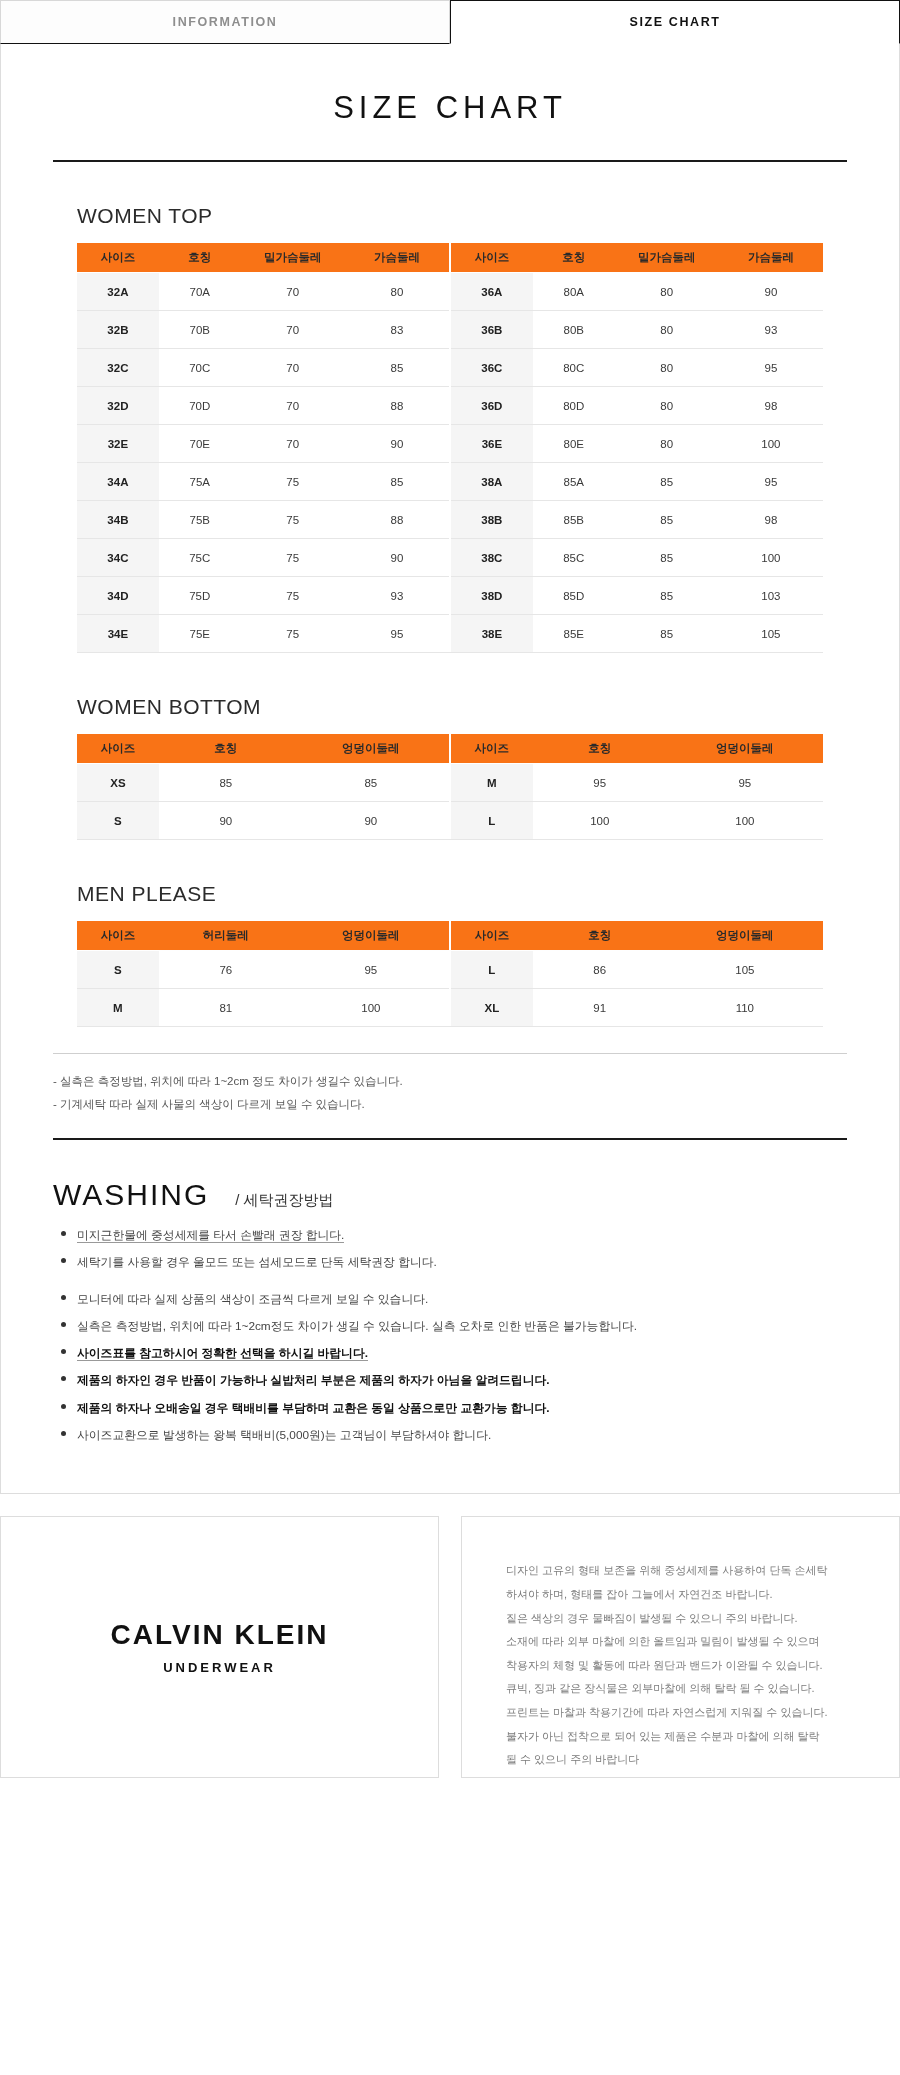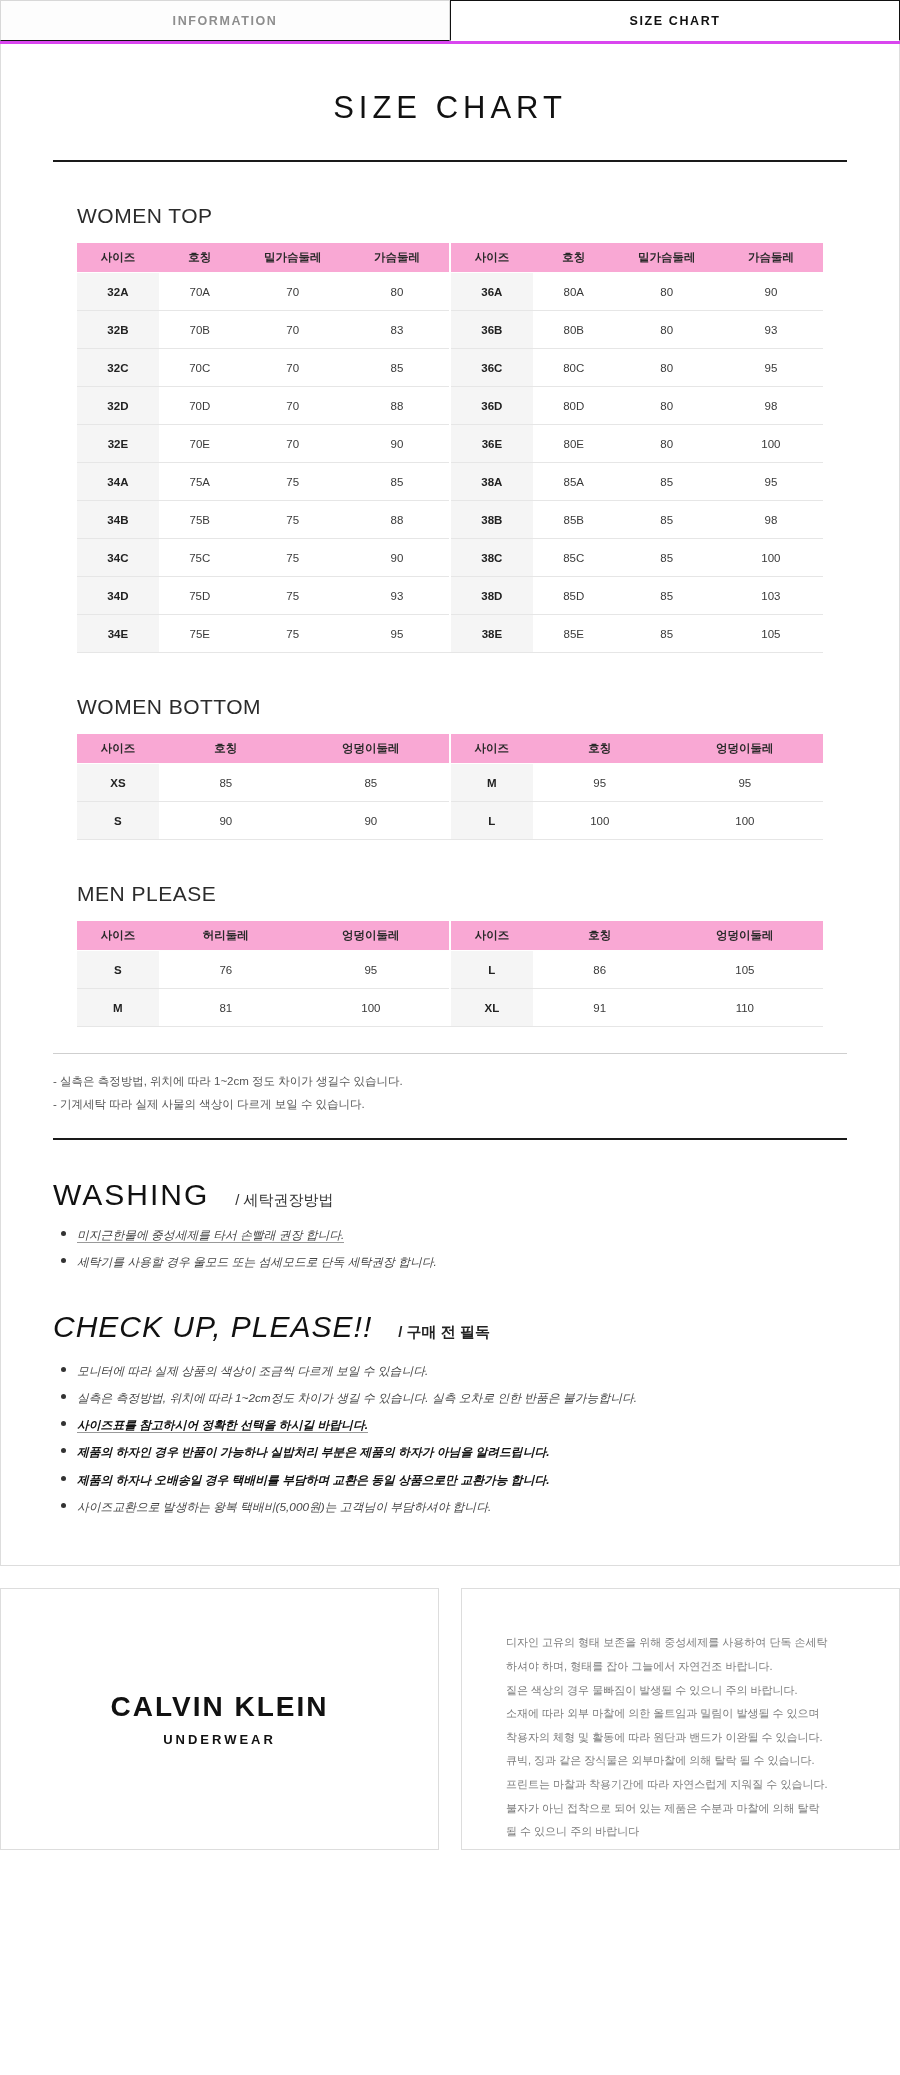--- a/index.html
+++ b/index.html
@@ -11,21 +11,21 @@
     color: #222;
     -webkit-font-smoothing: antialiased;
   }
   .page { width: 900px; margin: 0 auto; position: relative; }
 
   
   .tabs {
     display: flex;
     width: 900px;
     height: 44px;
-    border-bottom: 4px solid #d946ef;
+    border-bottom: 1px solid #d946ef;
   }
   .tab {
     flex: 0 0 auto;
     display: flex;
     align-items: center;
     justify-content: center;
     font-size: 12.5px;
     letter-spacing: 1.6px;
     font-weight: bold;
     background: #ffffff;
@@ -85,21 +85,21 @@
     margin: 42px 0 14px 0;
   }
 
   table.size {
     border-collapse: collapse;
     width: 100%;
     font-size: 11.5px;
     color: #333;
   }
   table.size th {
-    background: #f9a8d4;
+    background: #f97316;
     font-weight: bold;
     height: 30px;
     color: #2a2a2a;
     border: 1px solid #ffffff;
     border-left: none;
     border-right: none;
     font-size: 11.5px;
   }
   table.size th.gap, table.size td.gap {
     background: #ffffff;
@@ -166,21 +166,20 @@
   .check-head .small {
     font-size: 15px;
     color: #222;
     font-weight: bold;
   }
 
   ul.bullets {
     list-style: none;
     margin: 14px 0 0 0;
     padding: 0 52px 0 76px;
-    font-style: italic;
   }
   ul.bullets li {
     position: relative;
     font-size: 11.8px;
     color: #444;
     line-height: 1.55;
     margin-bottom: 9px;
   }
   ul.bullets li::before {
     content: "";
@@ -468,24 +467,20 @@
 
     <div class="washing-head">
       <span class="big">WASHING</span>
       <span class="small">/ 세탁권장방법</span>
     </div>
     <ul class="bullets">
       <li><span class="u">미지근한물에 중성세제를 타서 손빨래 권장 합니다.</span></li>
       <li>세탁기를 사용할 경우 울모드 또는 섬세모드로 단독 세탁권장 합니다.</li>
     </ul>
 
-    <div class="check-head">
-      <span class="big">CHECK UP, PLEASE!!</span>
-      <span class="small">/ 구매 전 필독</span>
-    </div>
     <ul class="bullets" style="margin-top:18px">
       <li>모니터에 따라 실제 상품의 색상이 조금씩 다르게 보일 수 있습니다.</li>
       <li>실측은 측정방법, 위치에 따라 1~2cm정도 차이가 생길 수 있습니다. 실측 오차로 인한 반품은 불가능합니다.</li>
       <li><b class="u">사이즈표를 참고하시어 정확한 선택을 하시길 바랍니다.</b></li>
       <li><b>제품의 하자인 경우 반품이 가능하나 실밥처리 부분은 제품의 하자가 아님을 알려드립니다.</b></li>
       <li><b>제품의 하자나 오배송일 경우 택배비를 부담하며 교환은 동일 상품으로만 교환가능 합니다.</b></li>
       <li>사이즈교환으로 발생하는 왕복 택배비(5,000원)는 고객님이 부담하셔야 합니다.</li>
     </ul>
   </div>
 

